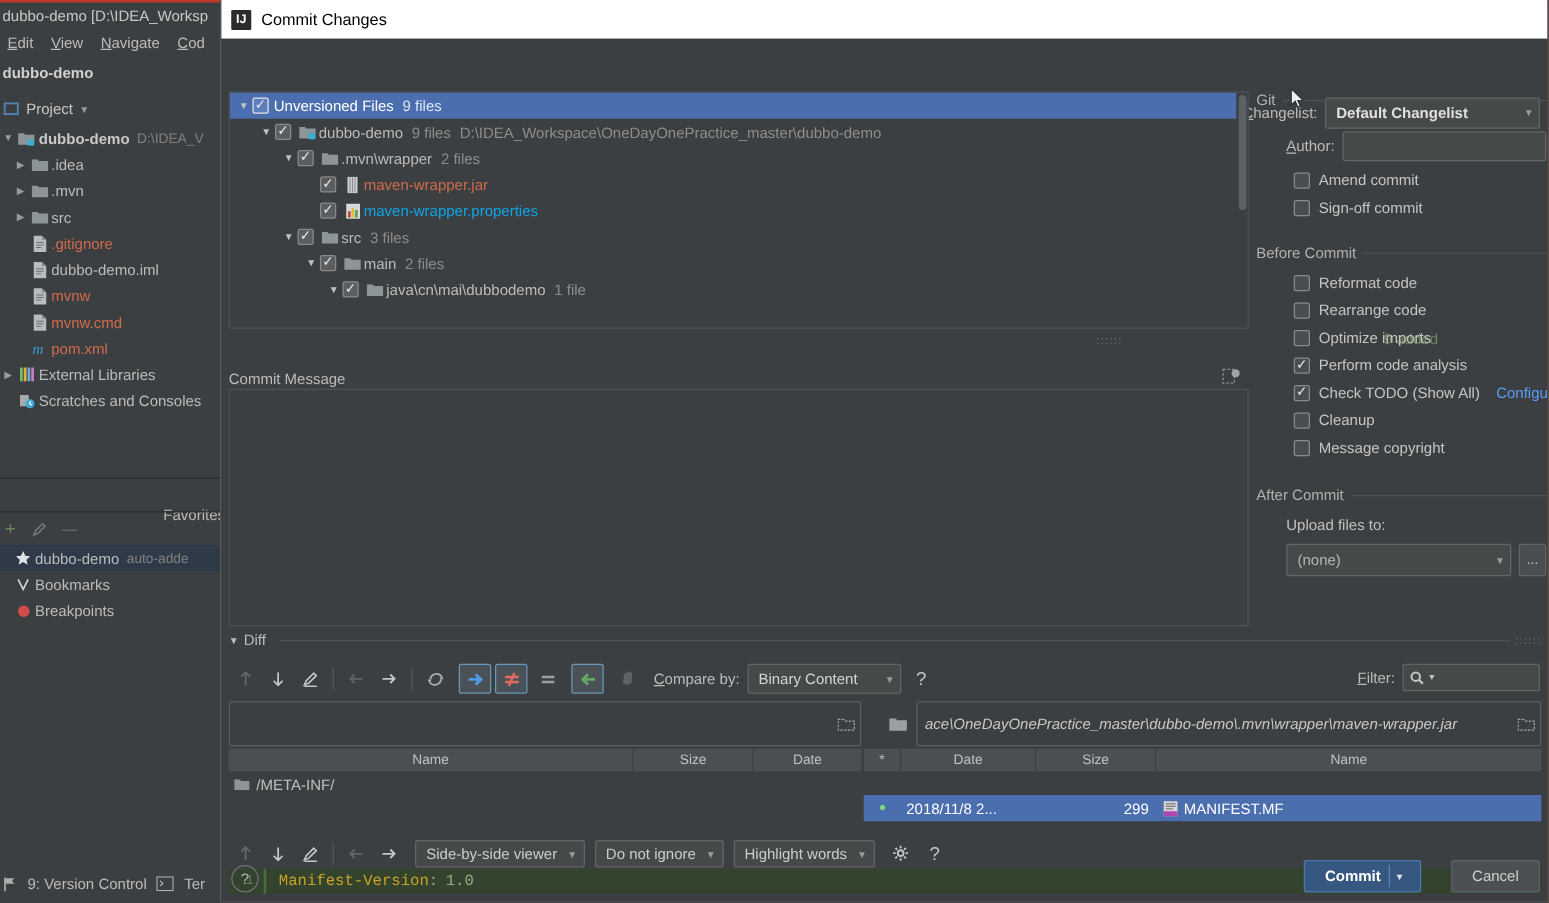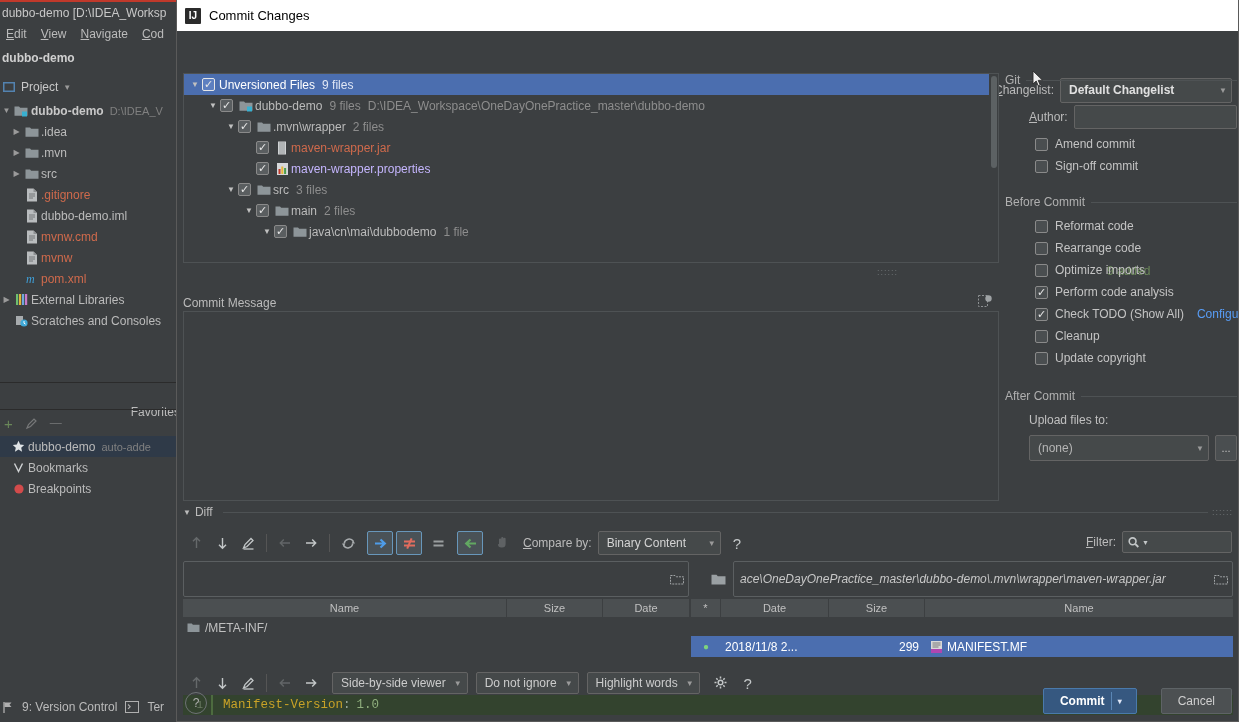--- a/index.html
+++ b/index.html
@@ -376,33 +376,33 @@
       <div class="ide-row">
         <span style="width:10px;flex:none"></span>
         <span class="arrow"></span>
         <span class="ico">
           <svg width="12" height="14" viewBox="0 0 12 14">
             <path d="M1 0.5 h6.5 l3.5 3.5 v9.5 h-10 z" fill="#b9bcbe"></path>
             <path d="M7.5 0.5 v3.5 h3.5" fill="#8d9092"></path>
             <path d="M3 6 h6 M3 8 h6 M3 10 h4" stroke="#6b6e70" stroke-width="0.9"></path>
           </svg>
         </span>
-        <span class="lbl" style="color:#cf6a4c;">mvnw.cmd</span>
+        <span class="lbl" style="color:#cf6a4c;">mvnw</span>
       </div>
       <div class="ide-row">
         <span style="width:10px;flex:none"></span>
         <span class="arrow"></span>
         <span class="ico">
           <svg width="12" height="14" viewBox="0 0 12 14">
             <path d="M1 0.5 h6.5 l3.5 3.5 v9.5 h-10 z" fill="#b9bcbe"></path>
             <path d="M7.5 0.5 v3.5 h3.5" fill="#8d9092"></path>
             <path d="M3 6 h6 M3 8 h6 M3 10 h4" stroke="#6b6e70" stroke-width="0.9"></path>
           </svg>
         </span>
-        <span class="lbl" style="color:#cf6a4c;">mvnw</span>
+        <span class="lbl" style="color:#cf6a4c;">mvnw.cmd</span>
       </div>
       <div class="ide-row">
         <span style="width:10px;flex:none"></span>
         <span class="arrow"></span>
         <span class="ico">
           <svg width="14" height="14" viewBox="0 0 14 14">
             <text x="1" y="11" font-family="serif" font-style="italic" font-size="12" fill="#3f9fd8">m</text>
           </svg>
         </span>
         <span class="lbl" style="color:#cf6a4c;">pom.xml</span>
@@ -612,21 +612,21 @@
               <span class="arr"></span>
               <span class="cb">✓</span>
               <span class="fi">
                 <svg width="13" height="14" viewBox="0 0 13 14">
                   <rect x="1" y="1" width="11" height="12" fill="#d6d8da"></rect>
                   <rect x="2.5" y="7" width="2" height="5" fill="#c0392b"></rect>
                   <rect x="5.3" y="4.5" width="2" height="7.5" fill="#e8b73a"></rect>
                   <rect x="8.1" y="6" width="2" height="6" fill="#4a9e4a"></rect>
                 </svg>
               </span>
-              <span class="nm" style="color:#c4b5fd">maven-wrapper.properties</span>
+              <span class="nm" style="color:#0ea5e9">maven-wrapper.properties</span>
             </div>
             <div class="tr">
               <span style="width:40px;flex:none"></span>
               <span class="arr">▼</span>
               <span class="cb">✓</span>
               <span class="fi">
                 <svg width="14" height="12" viewBox="0 0 14 12">
                   <path d="M0.5 1.5 h4.5 l1.2 1.3 h7.3 v8 h-13 z" fill="#8d9599"></path>
                 </svg>
               </span>
@@ -933,21 +933,21 @@
               <span class="box checked">✓</span>
               <span class="lb">Check TODO (Show All)</span>
               <span class="cfg-link">Configur</span>
             </div>
             <div class="chk">
               <span class="box"></span>
               <span class="lb">Cleanup</span>
             </div>
             <div class="chk">
               <span class="box"></span>
-              <span class="lb">Update copyright</span>
+              <span class="lb">Message copyright</span>
             </div>
           </div>
 
         <div class="sect-hdr" style="margin-top:24px;">
           <span class="t">After Commit</span>
           <span class="ln"></span>
         </div>
 
         <div class="uplabel">Upload files to:</div>
         <div class="uprow">

